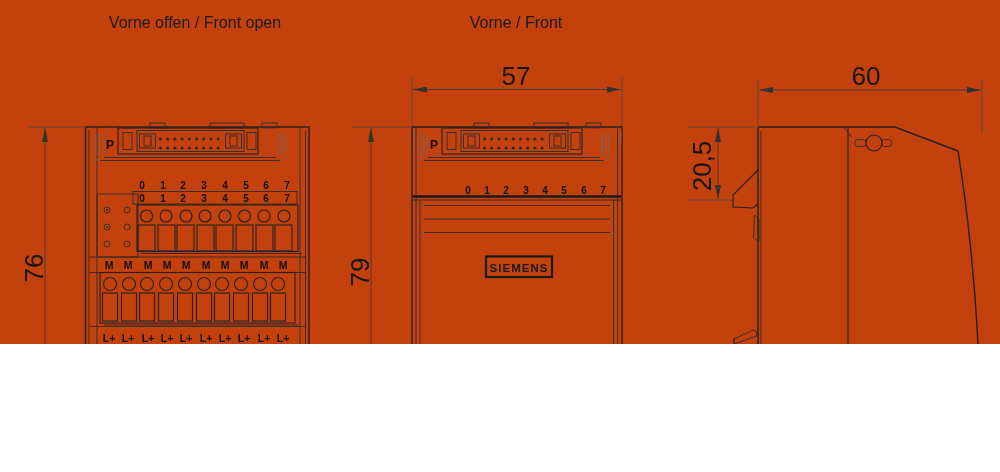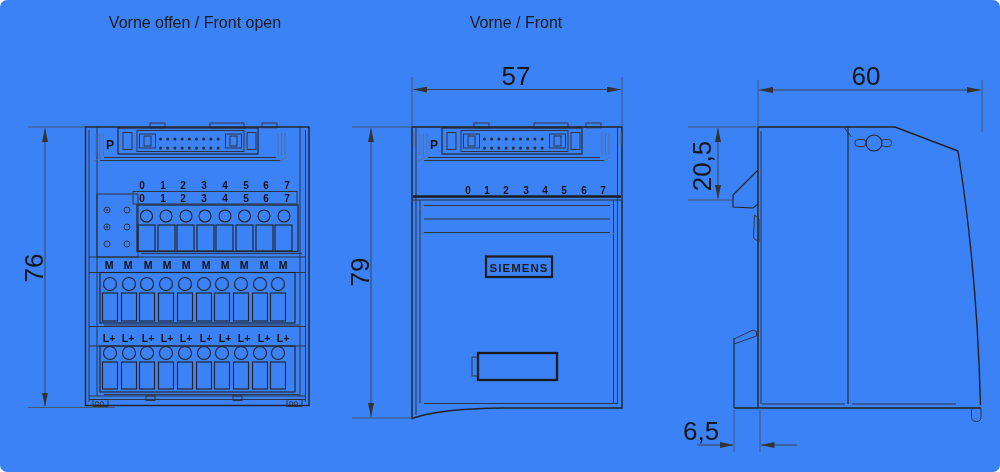--- a/index.html
+++ b/index.html
@@ -1,17 +1,17 @@
 <!DOCTYPE html>
 <html><head>
 <meta charset="utf-8">
 <style>
   html,body{margin:0;padding:0;background:#fff;}
-  .stage{position:relative;width:1000px;height:472px;background:#3b82f6;overflow:hidden;
-         font-family:"Liberation Sans", sans-serif;border-radius:7px;}
+  .stage{position:relative;width:1000px;height:344px;background:#c2410c;overflow:hidden;
+         font-family:"Liberation Sans", sans-serif;}
   svg{display:block;}
   svg text{font-family:"Liberation Sans", sans-serif;fill:#111;}
   .t-title{font-size:16px;fill:#1a1a1a;}
   .dim{font-size:26px;fill:#161616;}
   .ch{font-size:10px;font-weight:bold;text-anchor:middle;}
   .lbl{font-size:10.5px;font-weight:bold;text-anchor:middle;}
   .plbl{font-size:12px;font-weight:bold;}
   .brand{font-size:11.5px;font-weight:bold;letter-spacing:1px;text-anchor:middle;fill:#1c1c1c;}
   .ol{stroke:#222;fill:none;stroke-width:1.4;}
   .olx{stroke:#222;fill:none;stroke-width:1.1;}

